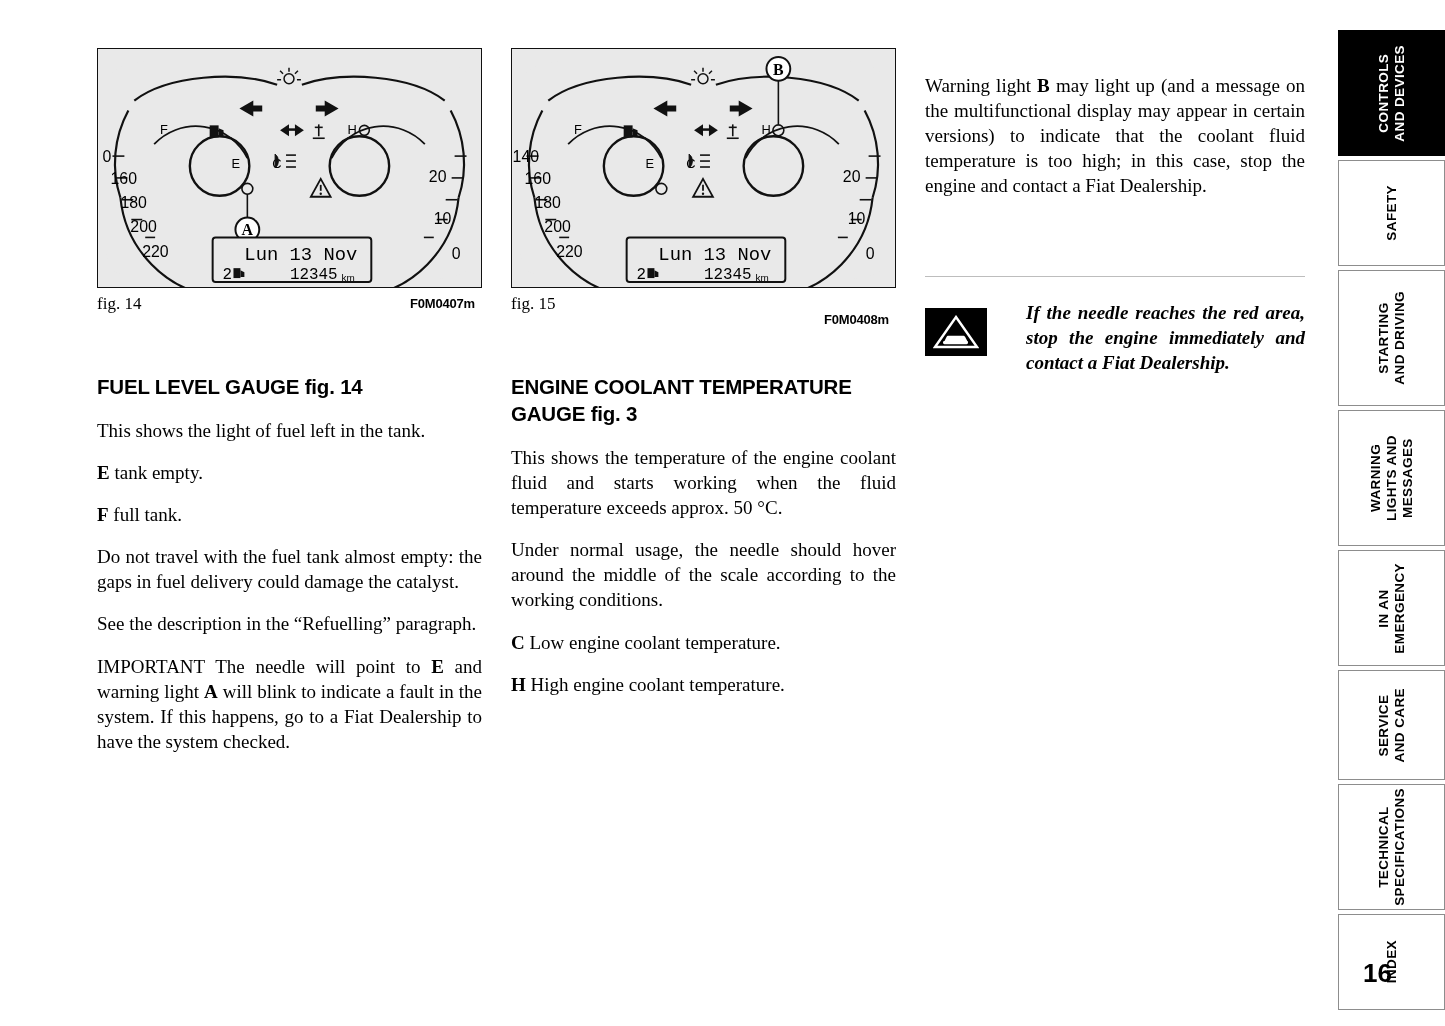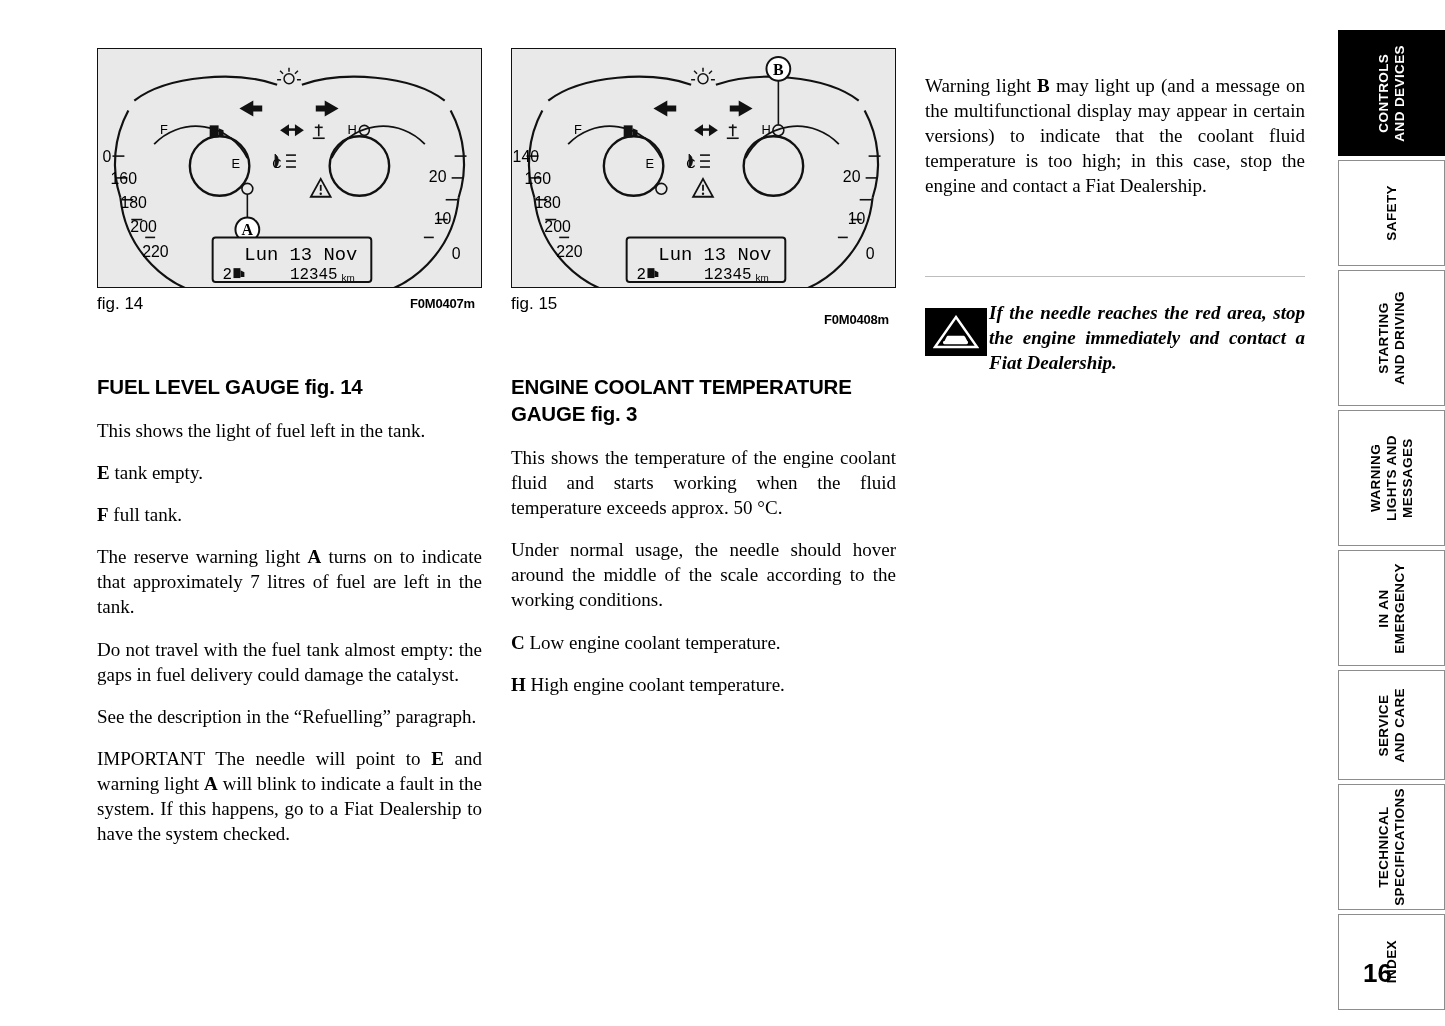--- a/index.html
+++ b/index.html
@@ -20,21 +20,21 @@
   .figure-box {
     position: absolute;
     background: #e9e9e9;
     border: 1px solid #111;
   }
   #fig14-box { left: 97px; top: 48px; width: 385px; height: 240px; }
   #fig15-box { left: 511px; top: 48px; width: 385px; height: 240px; }
 
   .fig-caption {
     position: absolute;
-    font-family: Liberation Sans, sans-serif;
+    font-family: Liberation Serif, serif;
     font-size: 17px;
     color: #000;
   }
   #fig14-cap { left: 97px; top: 294px; }
   #fig15-cap { left: 511px; top: 294px; }
   .fig-code {
     position: absolute;
     font-family: Liberation Sans, sans-serif;
     font-size: 13px;
     font-weight: bold;
@@ -80,21 +80,21 @@
     left: 925px; top: 300px; width: 380px;
   }
   .note-icon {
     position: absolute;
     left: 0; top: 8px;
     width: 62px; height: 48px;
     background: #000;
     display: flex; align-items: center; justify-content: center;
   }
   .note-text {
-    margin-left: 64px;
+    margin-left: 101px;
     font-family: "Liberation Serif", serif;
     font-style: italic;
     font-weight: bold;
     font-size: 19px;
     line-height: 1.32;
     text-align: justify;
   }
   .sep-line {
     position: absolute;
     left: 925px; top: 276px; width: 380px; height: 1px;
@@ -378,21 +378,20 @@
   </div>
 
   <div class="fig-caption" id="fig15-cap">fig. 15</div>
   <div class="fig-code" id="fig15-code">F0M0408m</div>
 
   <div class="col" id="col1">
     <h2 class="head">FUEL LEVEL GAUGE fig. 14</h2>
     <p class="body"><span>This shows the light of fuel left in the tank.</span></p>
     <p class="body nojust"><b>E</b> tank empty.</p>
     <p class="body nojust"><b>F</b> full tank.</p>
-    <p class="body">The reserve warning light <b>A</b> turns on to indicate that approximately 7 litres of fuel are left in the tank.</p>
     <p class="body"><span>Do not travel with the fuel tank almost empty: the gaps in fuel delivery could damage the catalyst.</span></p>
     <p class="body"><span>See the description in the “Refuelling” paragraph.</span></p>
     <p class="body last">IMPORTANT The needle will point to <b>E</b> and warning light <b>A</b> will blink to indicate a fault in the system. If this happens, go to a Fiat Dealership to have the system checked.</p>
   </div>
 
   <div class="col" id="col2">
     <h2 class="head">ENGINE COOLANT TEMPERATURE GAUGE fig. 3</h2>
     <p class="body"><span>This shows the temperature of the engine coolant fluid and starts working when the fluid temperature exceeds approx. 50 °C.</span></p>
     <p class="body"><span>Under normal usage, the needle should hover around the middle of the scale according to the working conditions.</span></p>
     <p class="body nojust"><b>C</b> Low engine coolant temperature.</p>

